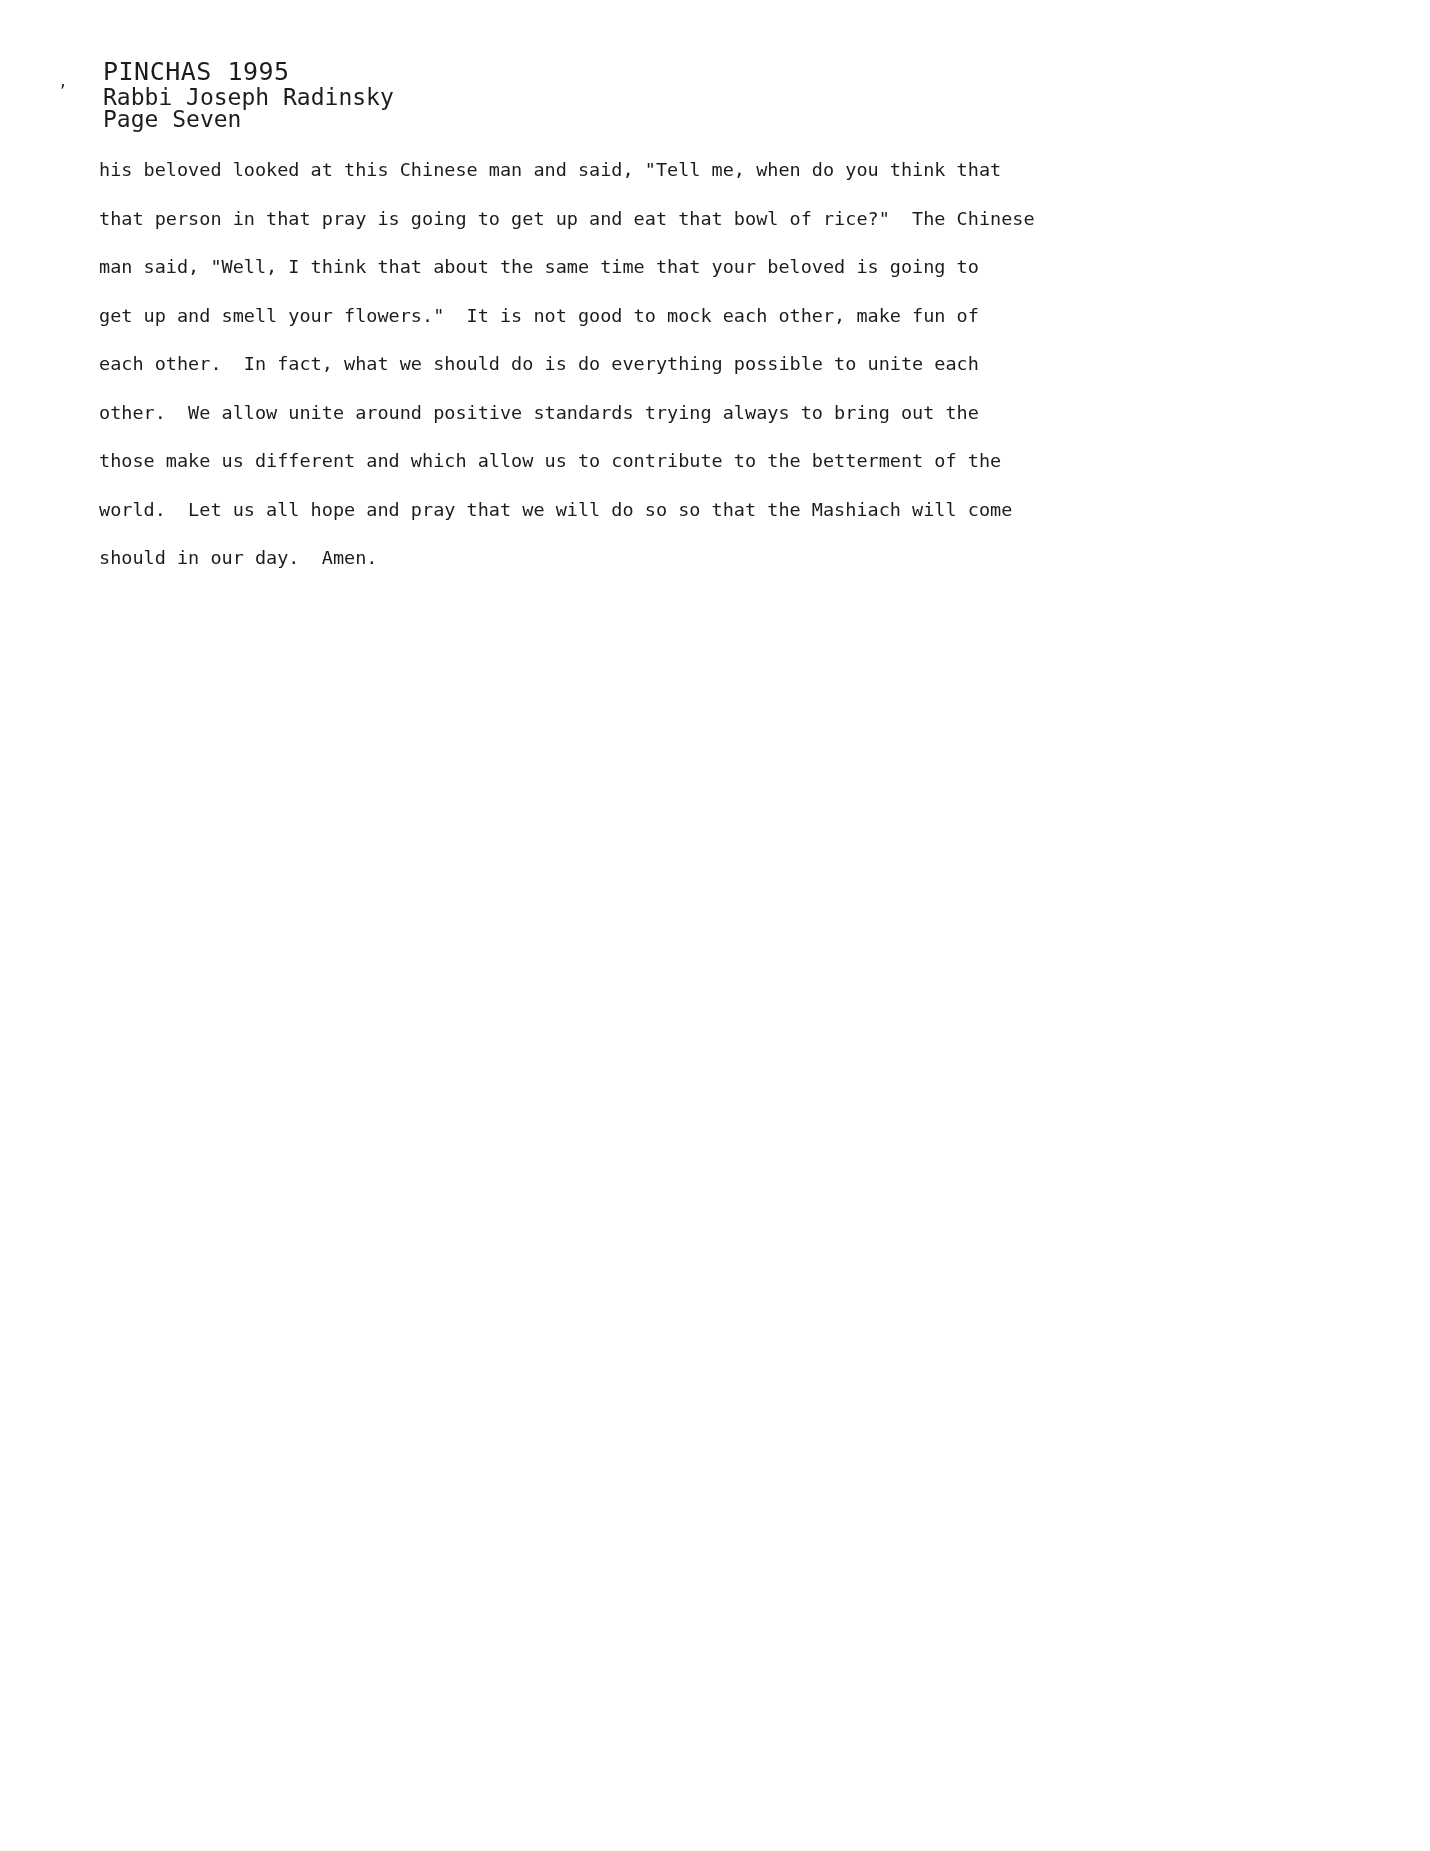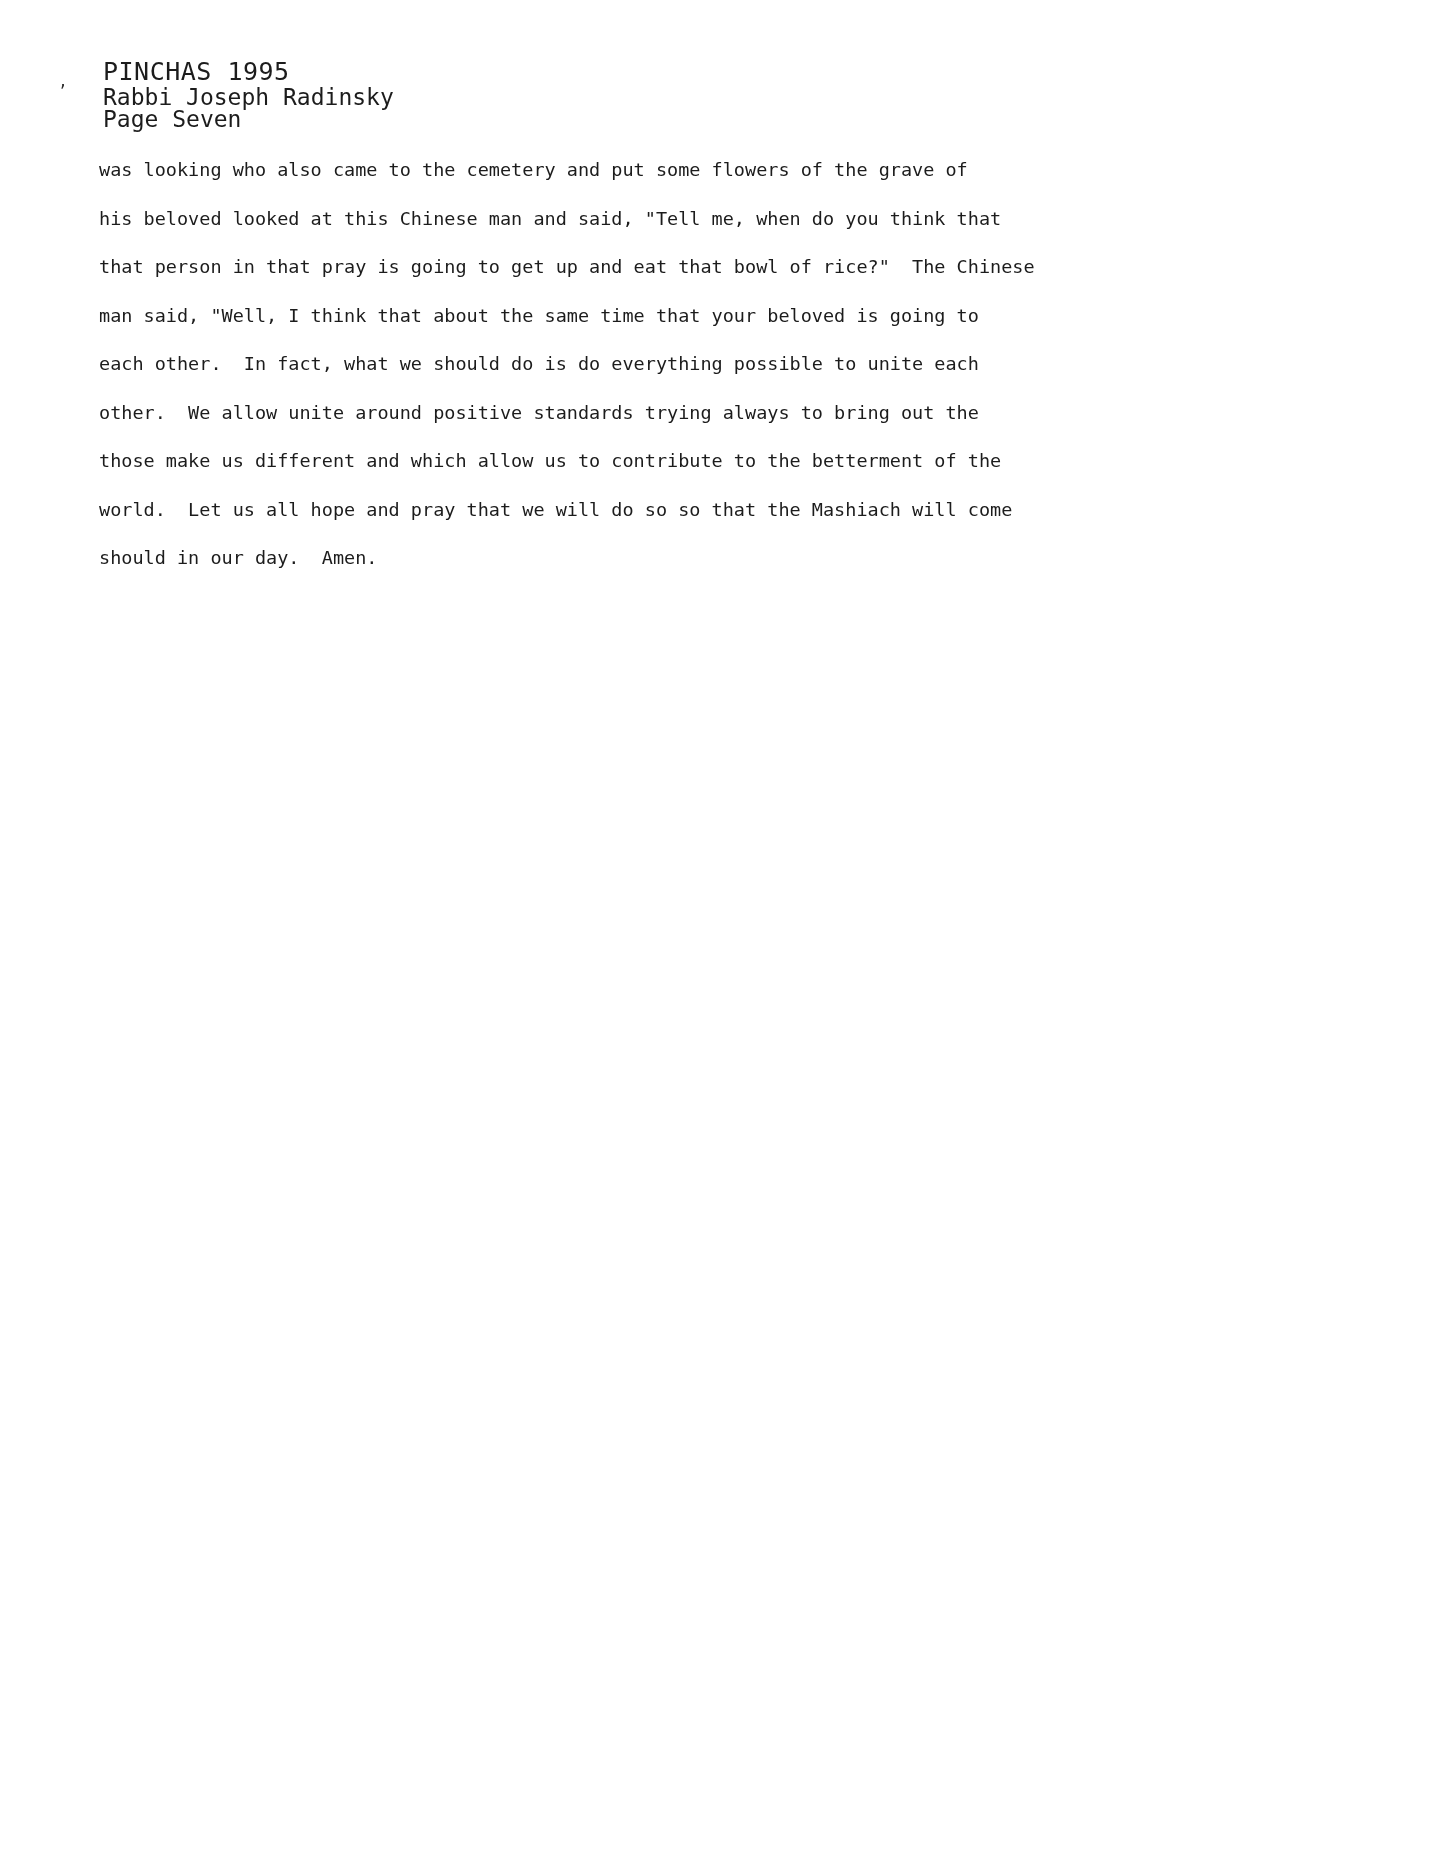--- a/index.html
+++ b/index.html
@@ -58,24 +58,24 @@
 
   <span class="stray-mark">’</span>
 
   <div class="header">
     <div class="doc-title">PINCHAS 1995</div>
     <div class="doc-author">Rabbi Joseph Radinsky</div>
     <div class="doc-pagelabel">Page Seven</div>
   </div>
 
   <div class="body-text">
-    <div class="body-line">was looking who also came to the cemetery and put some flowers of the grave of</div>
     <div class="body-line">his beloved looked at this Chinese man and said, "Tell me, when do you think that</div>
     <div class="body-line">that person in that pray is going to get up and eat that bowl of rice?"  The Chinese</div>
     <div class="body-line">man said, "Well, I think that about the same time that your beloved is going to</div>
+    <div class="body-line">get up and smell your flowers."  It is not good to mock each other, make fun of</div>
     <div class="body-line">each other.  In fact, what we should do is do everything possible to unite each</div>
     <div class="body-line">other.  We allow unite around positive standards trying always to bring out the</div>
     <div class="body-line">those make us different and which allow us to contribute to the betterment of the</div>
     <div class="body-line">world.  Let us all hope and pray that we will do so so that the Mashiach will come</div>
     <div class="body-line">should in our day.  Amen.</div>
   </div>
 
 </div>
 
 </body></html>

